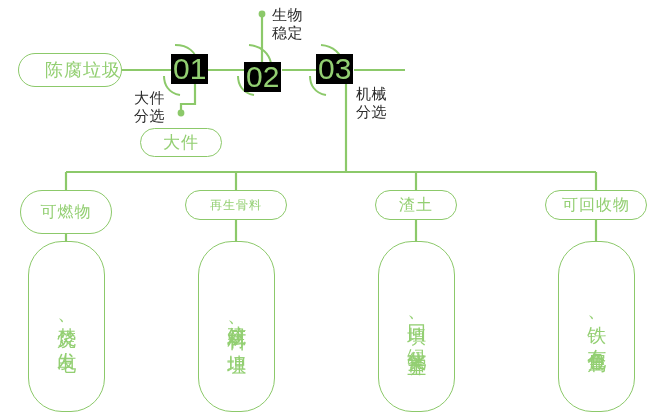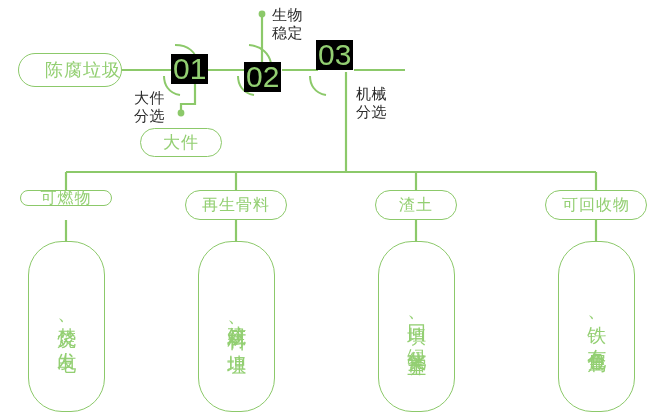--- a/index.html
+++ b/index.html
@@ -116,37 +116,37 @@
     <circle cx="181" cy="113" r="3.4" fill="#8cc96a"></circle>
     <circle cx="262" cy="14" r="3.4" fill="#8cc96a"></circle>
   </svg>
 
   <div class="pill" style="left:18px;top:53px;width:104px;height:34px;font-size:18px;justify-content:flex-end;">
     <span>陈腐垃圾</span>
   </div>
 
   <div class="stagenum" style="left:171px;top:54px;">01</div>
   <div class="stagenum" style="left:244px;top:54px;margin-top:8px;">02</div>
-  <div class="stagenum" style="left:316px;top:40px;">03</div>
+  <div class="stagenum" style="left:316px;top:54px;">03</div>
 
   <div class="anno" style="left:134px;top:89px;text-align:left;">大件
 分选</div>
   <div class="anno" style="left:272px;top:6px;text-align:right;">生物
 稳定</div>
   <div class="anno" style="left:356px;top:85px;text-align:center;">机械
 分选</div>
 
   <div class="pill" style="left:140px;top:128px;width:82px;height:29px;font-size:17px;">
     <span>大件</span>
   </div>
 
-  <div class="pill" style="left:20px;top:190px;width:92px;height:16px;font-size:16px;">
+  <div class="pill" style="left:20px;top:190px;width:92px;height:44px;font-size:16px;">
     <span>可燃物</span>
   </div>
-  <div class="pill" style="left:185px;top:190px;width:102px;height:30px;font-size:16px;">
+  <div class="pill" style="left:185px;top:190px;width:102px;height:30px;font-size:12px;">
     <span>再生骨料</span>
   </div>
   <div class="pill" style="left:375px;top:190px;width:82px;height:30px;font-size:16px;align-items:center;">
     <span>渣土</span>
   </div>
   <div class="pill" style="left:545px;top:190px;width:102px;height:30px;font-size:16px;align-items:center;">
     <span>可回收物</span>
   </div>
 
   <div class="vbox" style="left:28px;top:241px;width:77px;height:171px;">

